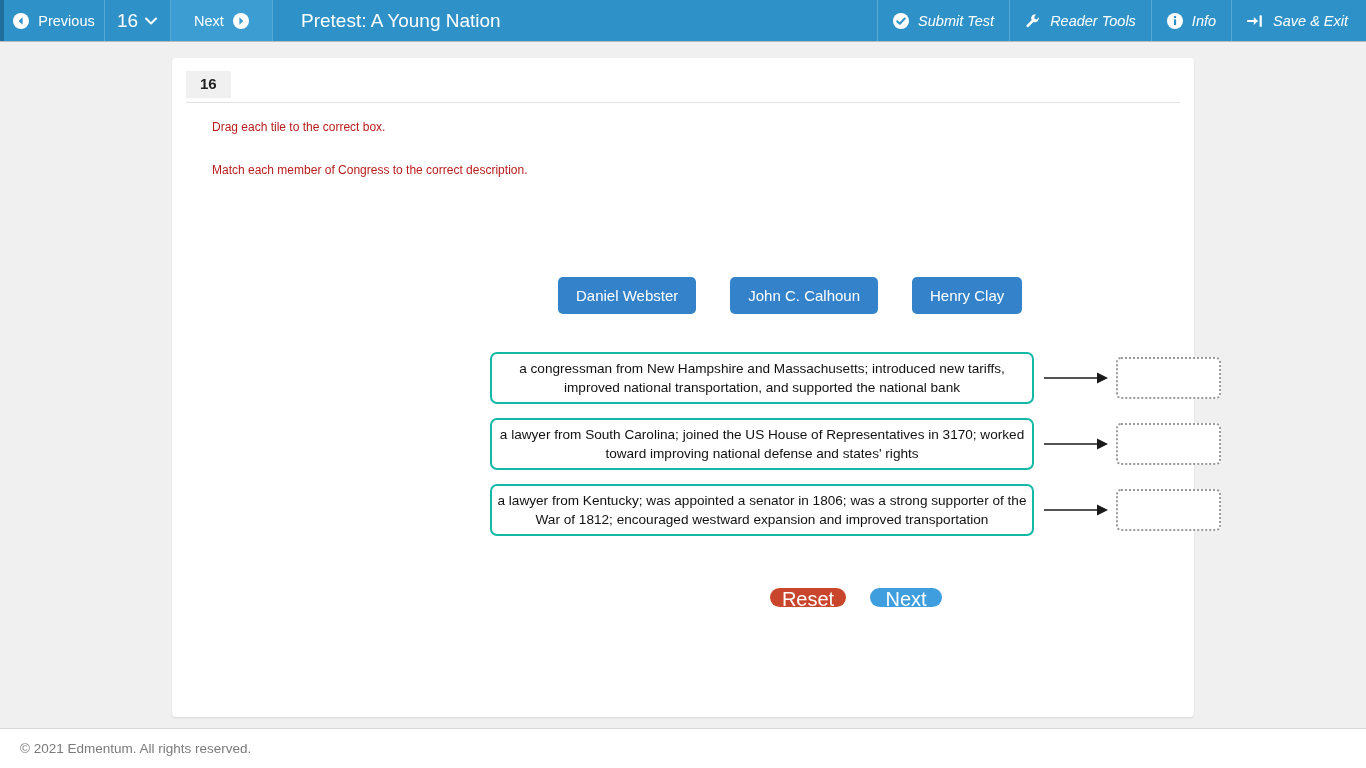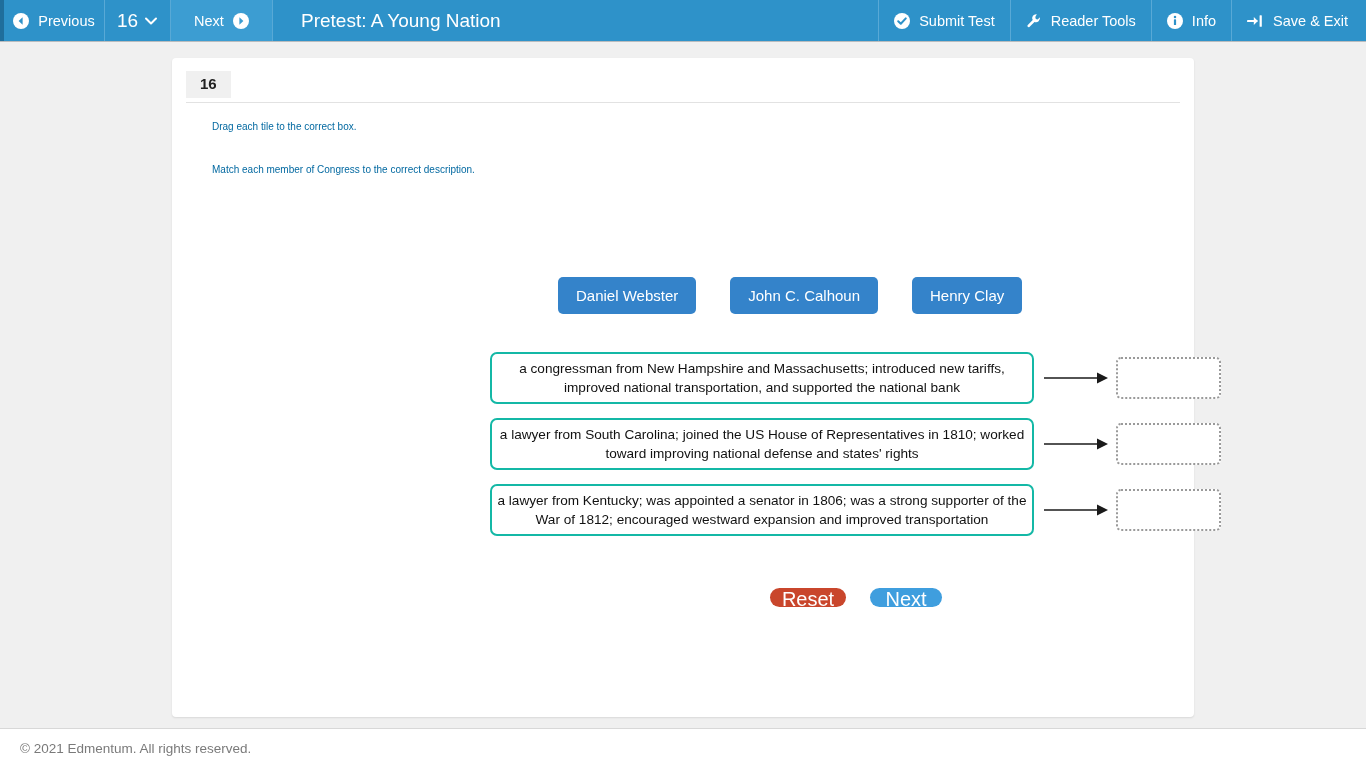--- a/index.html
+++ b/index.html
@@ -64,20 +64,21 @@
     padding-left: 28px;
     font-size: 19px;
     font-weight: 400;
     cursor: default;
   }
 
   .right-seg {
     border-left: 1px solid #58a9d6;
     padding: 0 15px;
     font-size: 14.5px;
+    font-style: italic;
   }
   #submit-seg  { min-width: 124px; }
   #reader-seg  { min-width: 126px; }
   #info-seg    { min-width: 72px; }
   #save-seg    { min-width: 126px; padding-right: 18px; }
 
   .ic { display: inline-flex; align-items: center; justify-content: center; flex: none; }
   .ic svg { display: block; }
 
   
@@ -105,22 +106,22 @@
     padding: 5px 14px 7px 14px;
     font-size: 15px;
     font-weight: bold;
     color: #222;
     line-height: 1;
   }
 
   .prompt {
     position: absolute;
     left: 40px;
-    font-size: 10px;
-    color: #0369a1;
+    font-size: 12px;
+    color: #b91c1c;
     line-height: 1.3;
   }
   #prompt1 { top: 62px; }
   #prompt2 { top: 105px; }
 
   
   #tiles {
     position: absolute;
     left: 338px;
     top: 219px;
@@ -328,21 +329,21 @@
       <div class="row-arrow">
         <svg width="68" height="16" viewBox="0 0 68 16">
           <path d="M0 8 L56 8" stroke="#1a1a1a" stroke-width="1.6"></path>
           <path d="M53 2.5 L64 8 L53 13.5 Z" fill="#1a1a1a"></path>
         </svg>
       </div>
       <div class="drop-box"></div>
     </div>
 
     <div class="row">
-      <div class="desc-box">a lawyer from South Carolina; joined the US House of Representatives in 1810; worked toward improving national defense and states' rights</div>
+      <div class="desc-box">a lawyer from South Carolina; joined the US House of Representatives in 3170; worked toward improving national defense and states' rights</div>
       <div class="row-arrow">
         <svg width="68" height="16" viewBox="0 0 68 16">
           <path d="M0 8 L56 8" stroke="#1a1a1a" stroke-width="1.6"></path>
           <path d="M53 2.5 L64 8 L53 13.5 Z" fill="#1a1a1a"></path>
         </svg>
       </div>
       <div class="drop-box"></div>
     </div>
 
     <div class="row">

